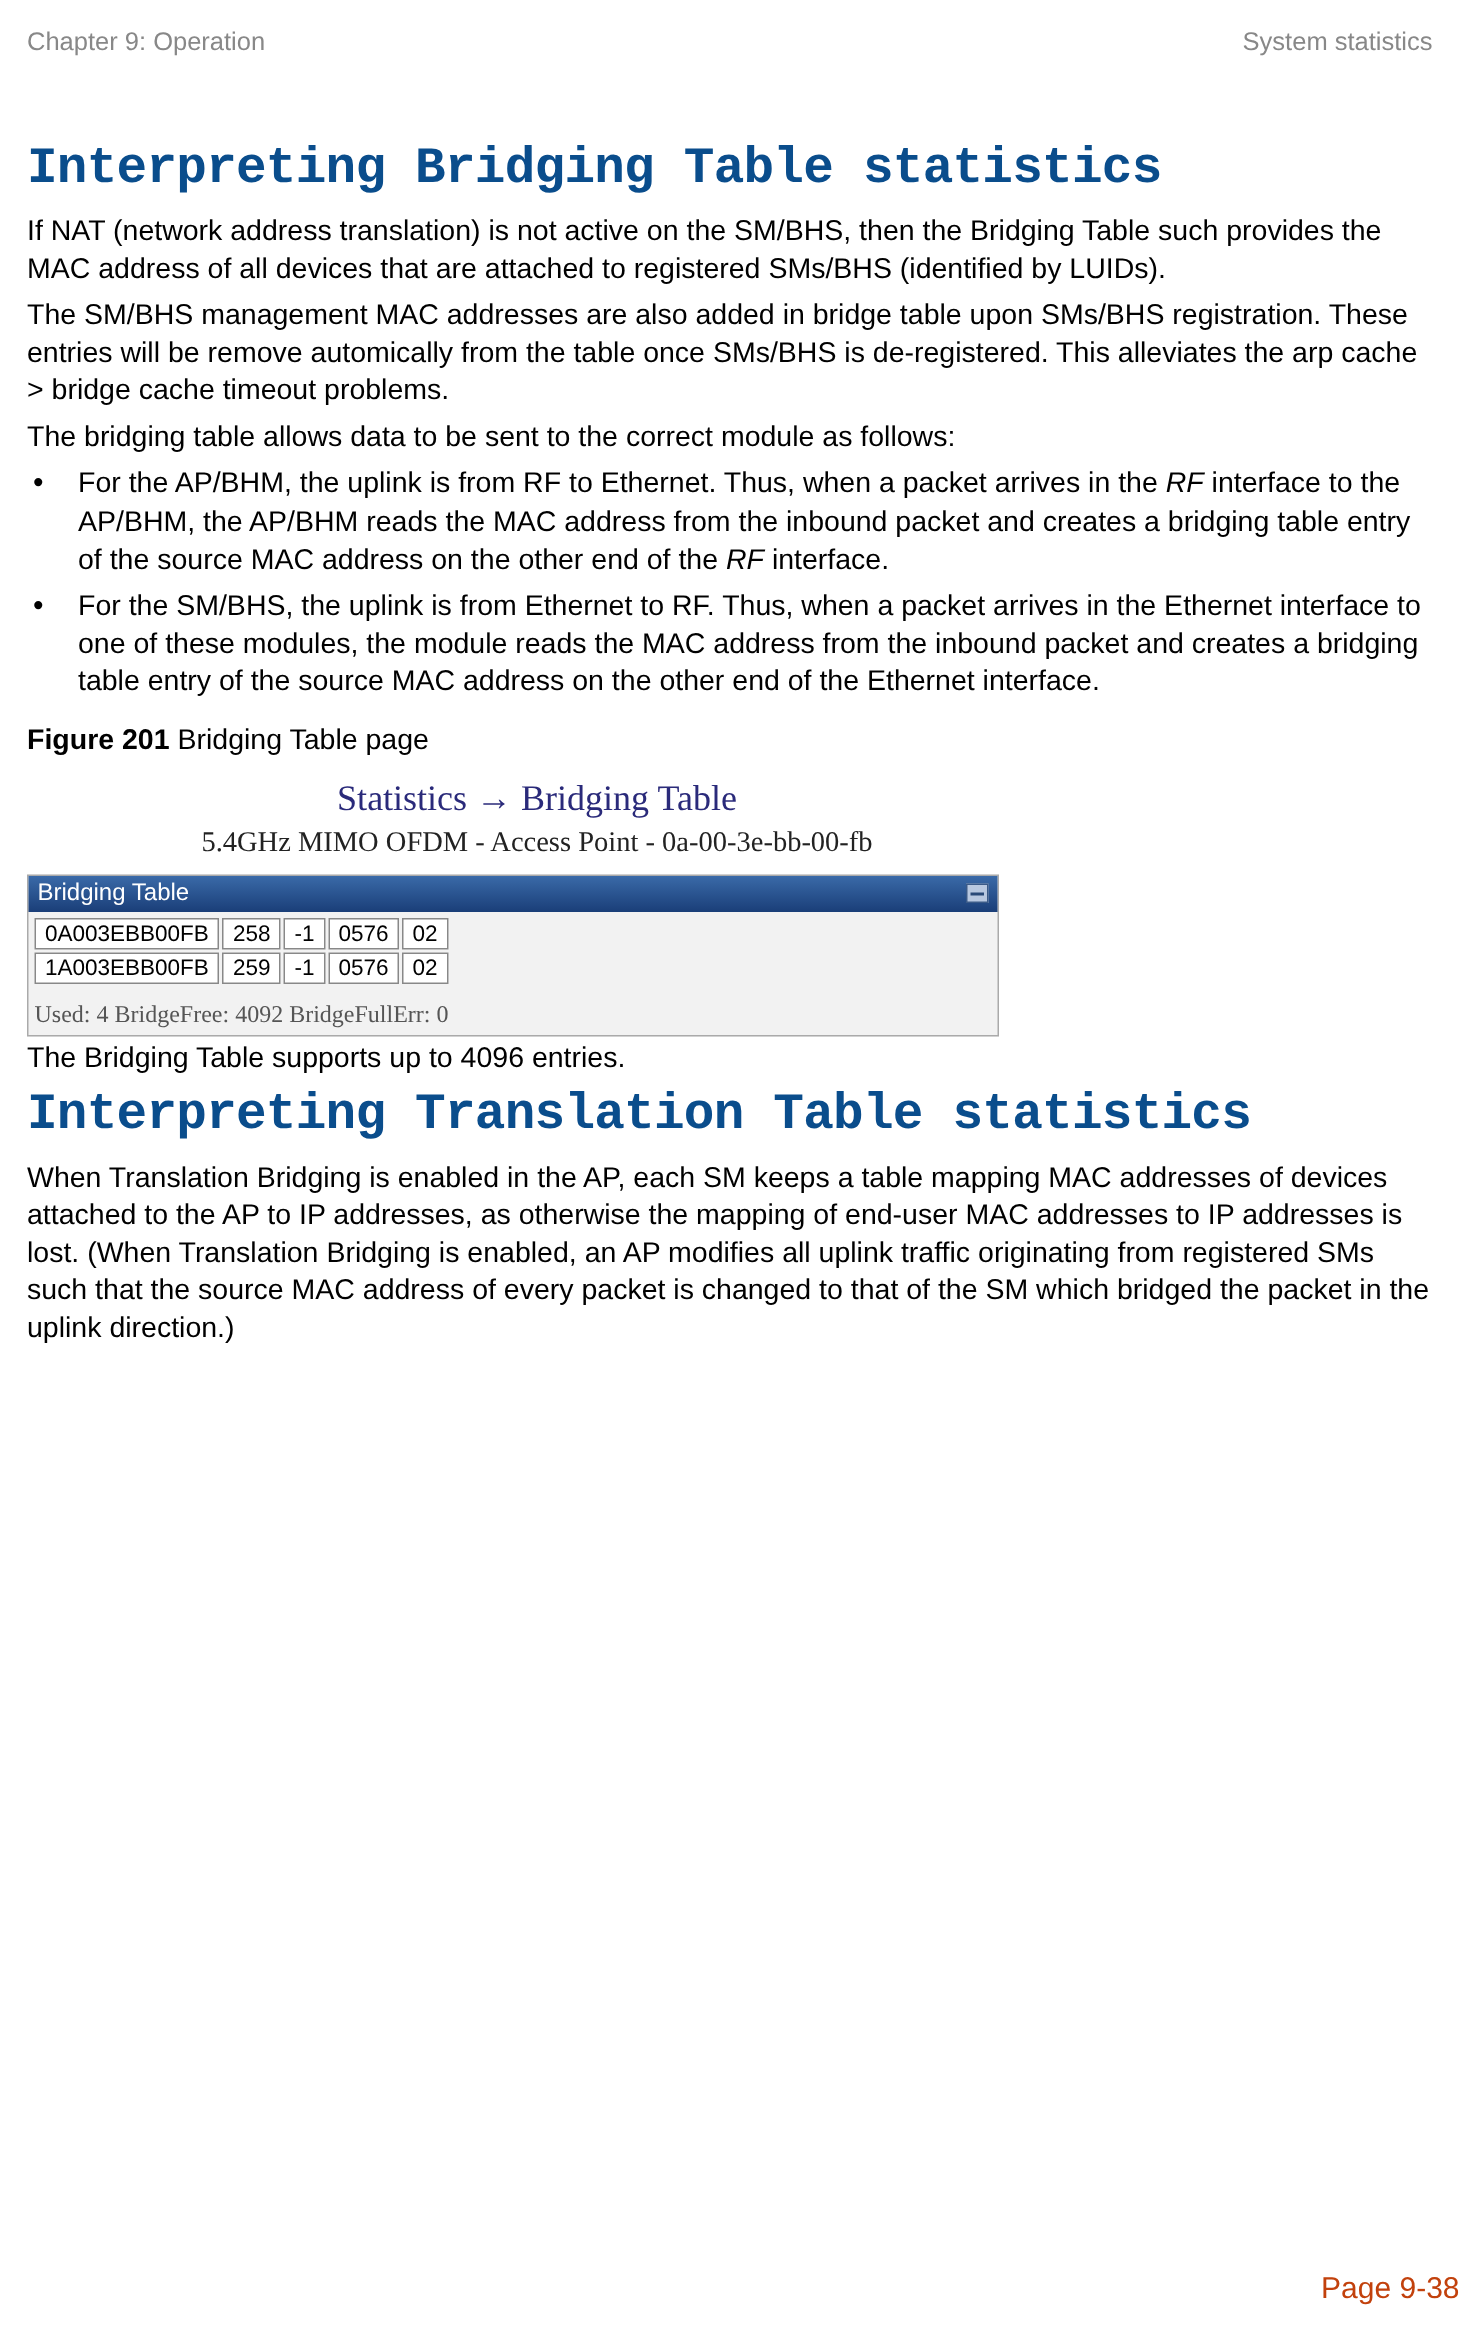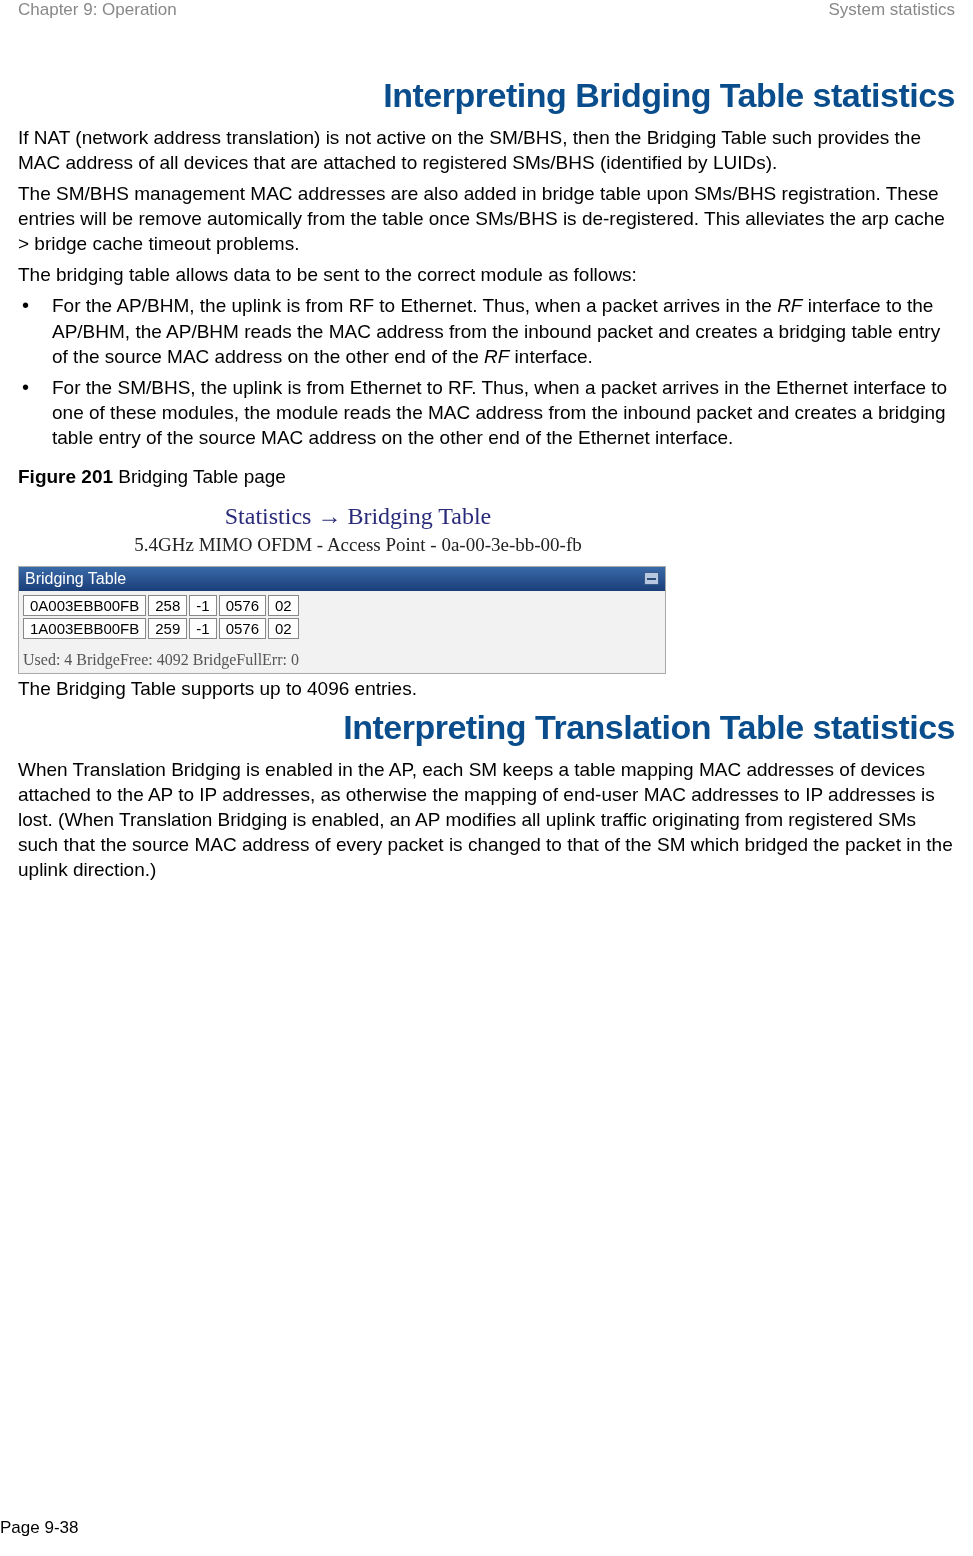--- a/index.html
+++ b/index.html
@@ -8,33 +8,33 @@
       width: 973px;
       height: 1556px;
       background: #fff;
       color: #000;
       position: relative;
       padding: 0 18px;
     }
     .header-row {
       display: flex;
       justify-content: space-between;
+      padding-top: 18px;
       color: #888;
       font-size: 17px;
     }
     .h2-title {
-      font-family: Liberation Sans, sans-serif;
+      font-family: Liberation Mono, monospace;
       font-stretch: condensed;
       color: #0a4d8c;
       font-weight: bold;
       font-size: 34px;
       margin-top: 56px;
       margin-bottom: 10px;
       letter-spacing: -0.5px;
-      text-align: right;
     }
     .h2-title.second { margin-top: 6px; }
     .para {
       font-size: 19px;
       line-height: 1.32;
       margin-bottom: 6px;
     }
     .bullets {
       margin-left: 4px;
       margin-top: 2px;
@@ -145,23 +145,23 @@
     }
     .after-fig {
       font-size: 19px;
       margin-top: 4px;
       margin-bottom: 8px;
     }
     .page-footer {
       position: absolute;
       bottom: 18px;
       left: 0; right: 0;
-      text-align: left;
-      color: #000000;
-      font-size: 17px;
+      text-align: right;
+      color: #c2410c;
+      font-size: 20px;
     }
   </style>
 </head>
 <body>
 
 <div class="header-row">
   <div>Chapter 9:  Operation</div>
   <div>System statistics</div>
 </div>
 

